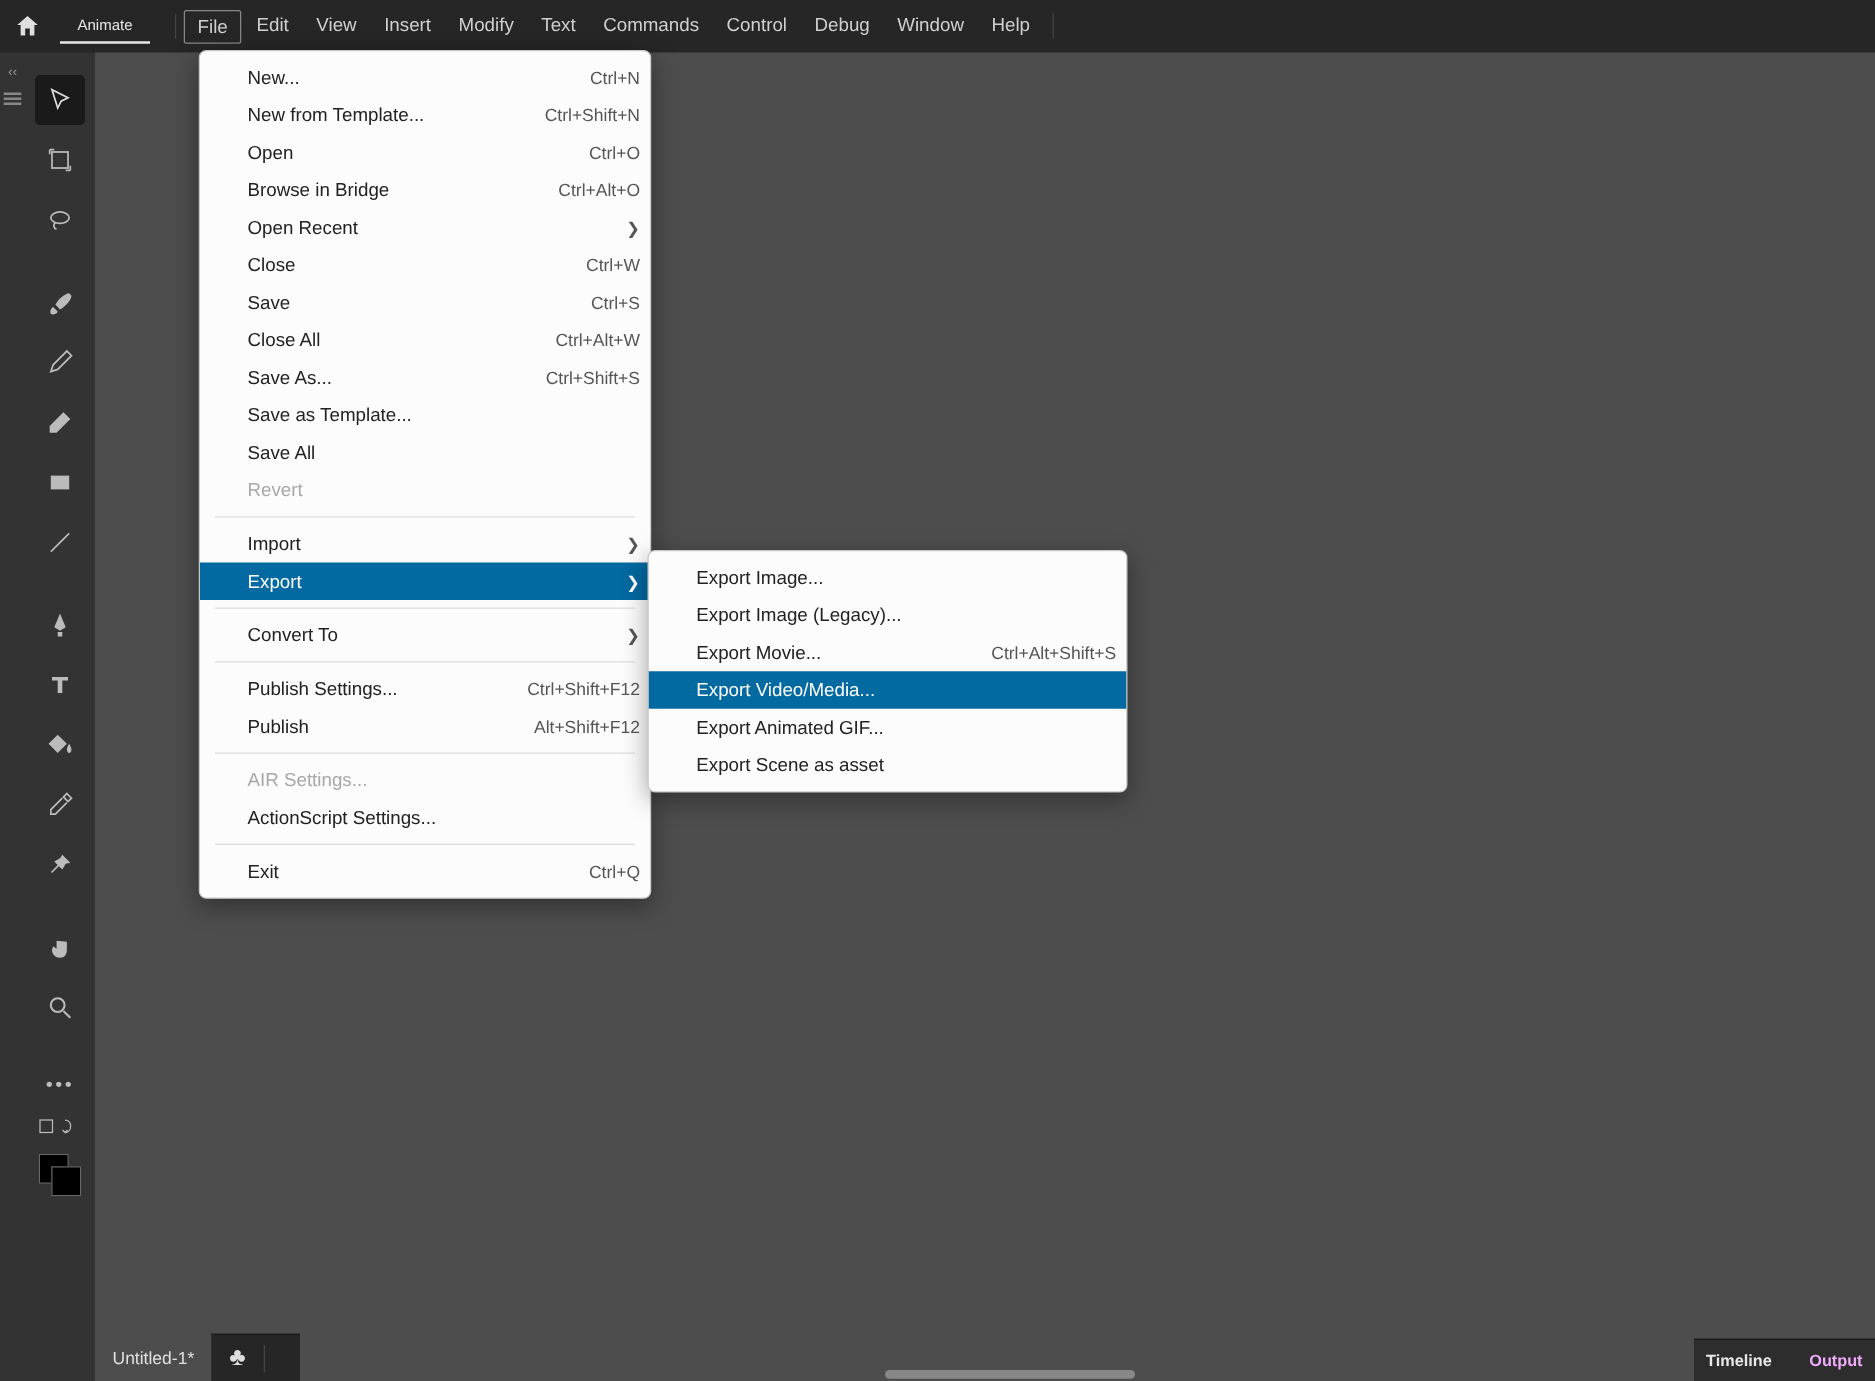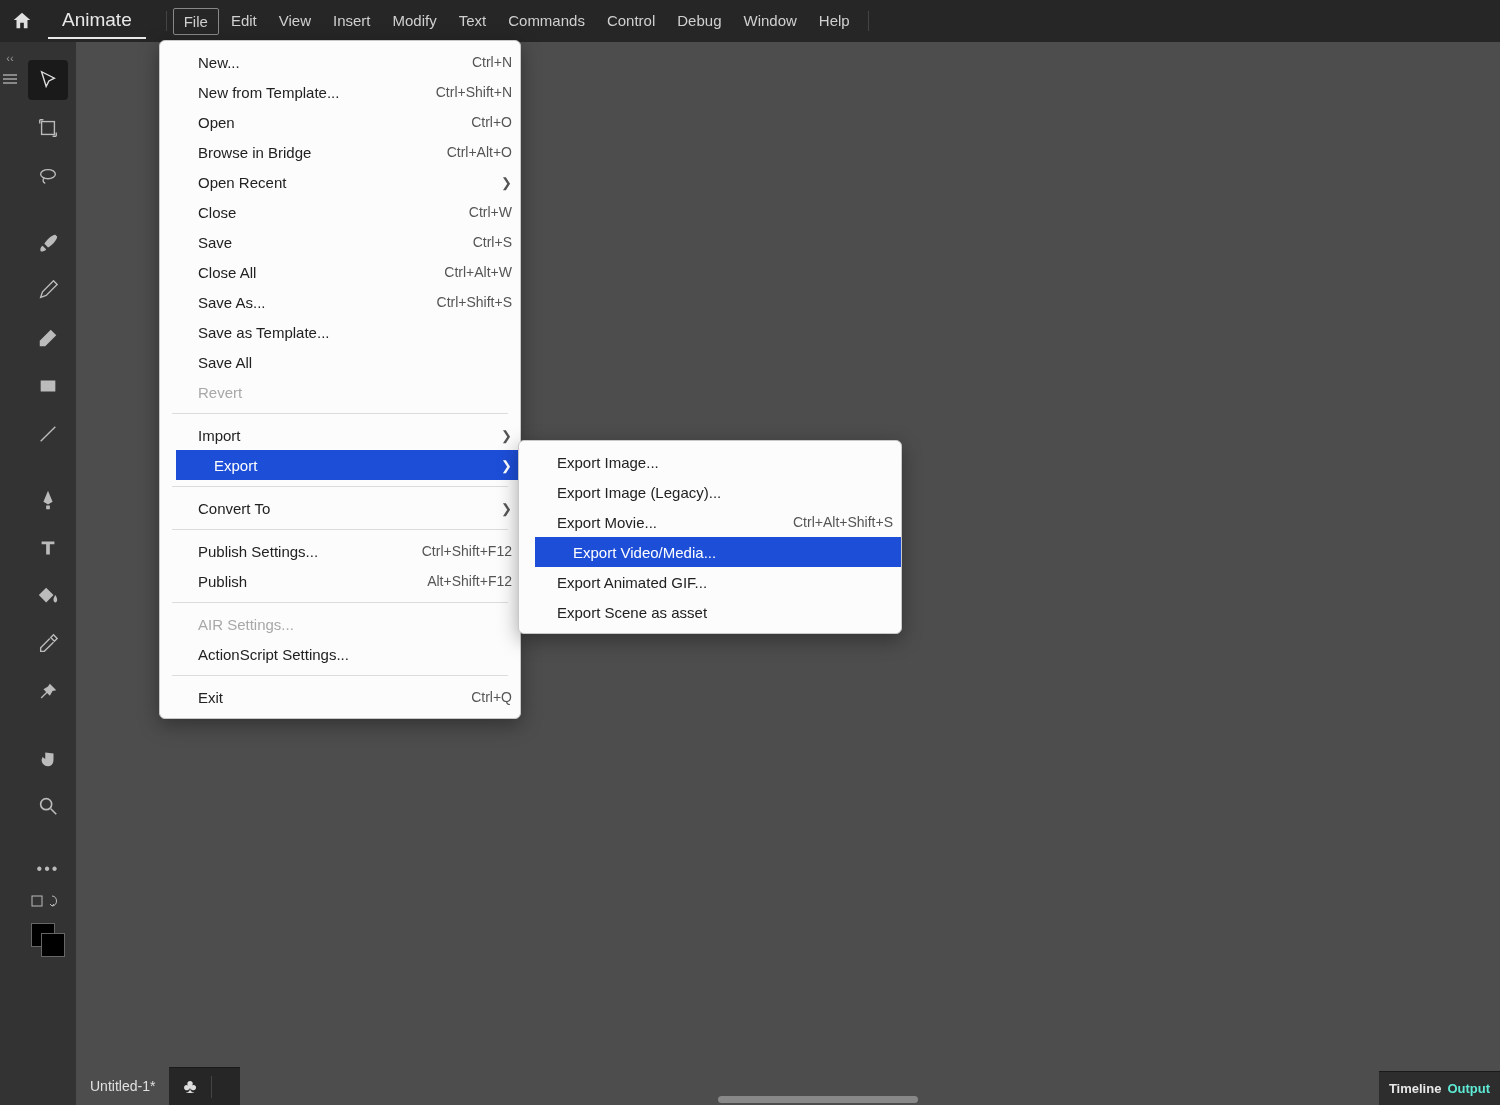--- a/index.html
+++ b/index.html
@@ -1,20 +1,20 @@
 <!DOCTYPE html>
 <html><head>
 <meta charset="utf-8">
 <style>
 * { margin: 0; padding: 0; box-sizing: border-box; font-family: 'Segoe UI', Tahoma, sans-serif; }
 body { background: #262626; width: 1500px; height: 1105px; overflow: hidden; position: relative; }
 
 .menubar { height: 42px; background: #262626; display: flex; align-items: center; padding: 0 8px; }
 .home-icon { width: 28px; height: 28px; display: flex; align-items: center; justify-content: center; margin-right: 12px; cursor: pointer; }
-.app-name { color: #e8e8e8; font-size: 19px; font-weight: 400; padding: 6px 14px; margin-right: 14px; border-bottom: 2px solid #e8e8e8; }
+.app-name { color: #e8e8e8; font-size: 12px; font-weight: 400; padding: 6px 14px; margin-right: 14px; border-bottom: 2px solid #e8e8e8; }
 .menubar-items { display: flex; gap: 2px; }
 .menubar-item { color: #d0d0d0; font-size: 15px; padding: 4px 10px; cursor: pointer; border-radius: 2px; }
 .menubar-item.active { border: 1px solid #888; }
 .menubar-sep { width: 1px; height: 20px; background: #444; margin: 0 6px; }
 
 .workspace { display: flex; height: calc(100% - 42px); }
 .left-gutter { width: 20px; background: #333; display:flex; flex-direction:column; align-items:center; padding-top:10px; gap:4px;}
 .left-gutter .chev { color:#999; font-size:11px; }
 .left-gutter .ham { width:14px; height:2px; background:#888; box-shadow:0 4px 0 #888, 0 -4px 0 #888; margin-top:10px; }
 
@@ -29,32 +29,32 @@
 .doc-tab { background: #4d4d4d; color: #e0e0e0; font-size: 14px; padding: 10px 14px; display:flex; align-items:center; }
 .sub-toolbar { height: 38px; background: #262626; border-top:1px solid #1a1a1a; display:flex; align-items:center; padding:0 14px; }
 .sub-toolbar .clover { color:#ddd; font-size:20px; }
 .sub-toolbar .vsep { width:1px; height:22px; background:#444; margin:0 14px; }
 
 .canvas-wrap { flex:1; background:#4d4d4d; position:relative; padding:18px; }
 .canvas { background:#fff; width:100%; height:100%; position:relative; overflow:hidden; }
 .plus-marker { position:absolute; left:500px; top:26px; color:#555; font-size:18px; font-weight:300; }
 .hscroll { position:absolute; bottom:2px; left:42%; width:200px; height:7px; background:#888; border-radius:4px; }
 
-.bottom-tabs { height: 34px; background: #2d2d2d; display:flex; align-items:center; padding:0 10px; gap:6px; border-top:1px solid #1a1a1a;}
-.bottom-tab { color:#5eead4; font-size:13px; font-weight:600; cursor:pointer; }
+.bottom-tabs { height: 34px; background: #2d2d2d; display:flex; align-items:center; padding:0 10px; gap:30px; border-top:1px solid #1a1a1a;}
+.bottom-tab { color:#f0abfc; font-size:13px; font-weight:600; cursor:pointer; }
 .bottom-tab.active { color:#e8e8e8; }
 .bottom-panel { height: 24px; background:#333; }
 
 
 .menu { position:absolute; background:#fcfcfc; border:1px solid #c8c8c8; box-shadow:0 6px 20px rgba(0,0,0,.35); border-radius:6px; padding:6px 0; font-size:15px; color:#222; }
 .file-menu { left:159px; top:40px; width:362px; }
 .export-menu { left:518px; top:440px; width:384px; }
 .menu-item { display:flex; align-items:center; justify-content:space-between; padding:4px 8px 4px 38px; cursor:default; height:30px; }
 .menu-item.disabled { color:#a8a8a8;align-items:center; }
-.menu-item.highlight { background:#1d4ed8; color:#fff;margin-left:16px; }
+.menu-item.highlight { background:#0369a1; color:#fff; }
 .menu-item .shortcut { color:#555; font-size:14px; }
 .menu-item .sub-arrow { color:#555; font-size:13px; }
 .menu-item.highlight .sub-arrow { color:#fff; }
 .menu-sep { height:1px; background:#dcdcdc; margin:6px 12px; }
 
 
 .char { position:absolute; left:540px; top:40px; width:640px; height:780px; }
 </style>
 </head>
 <body>

